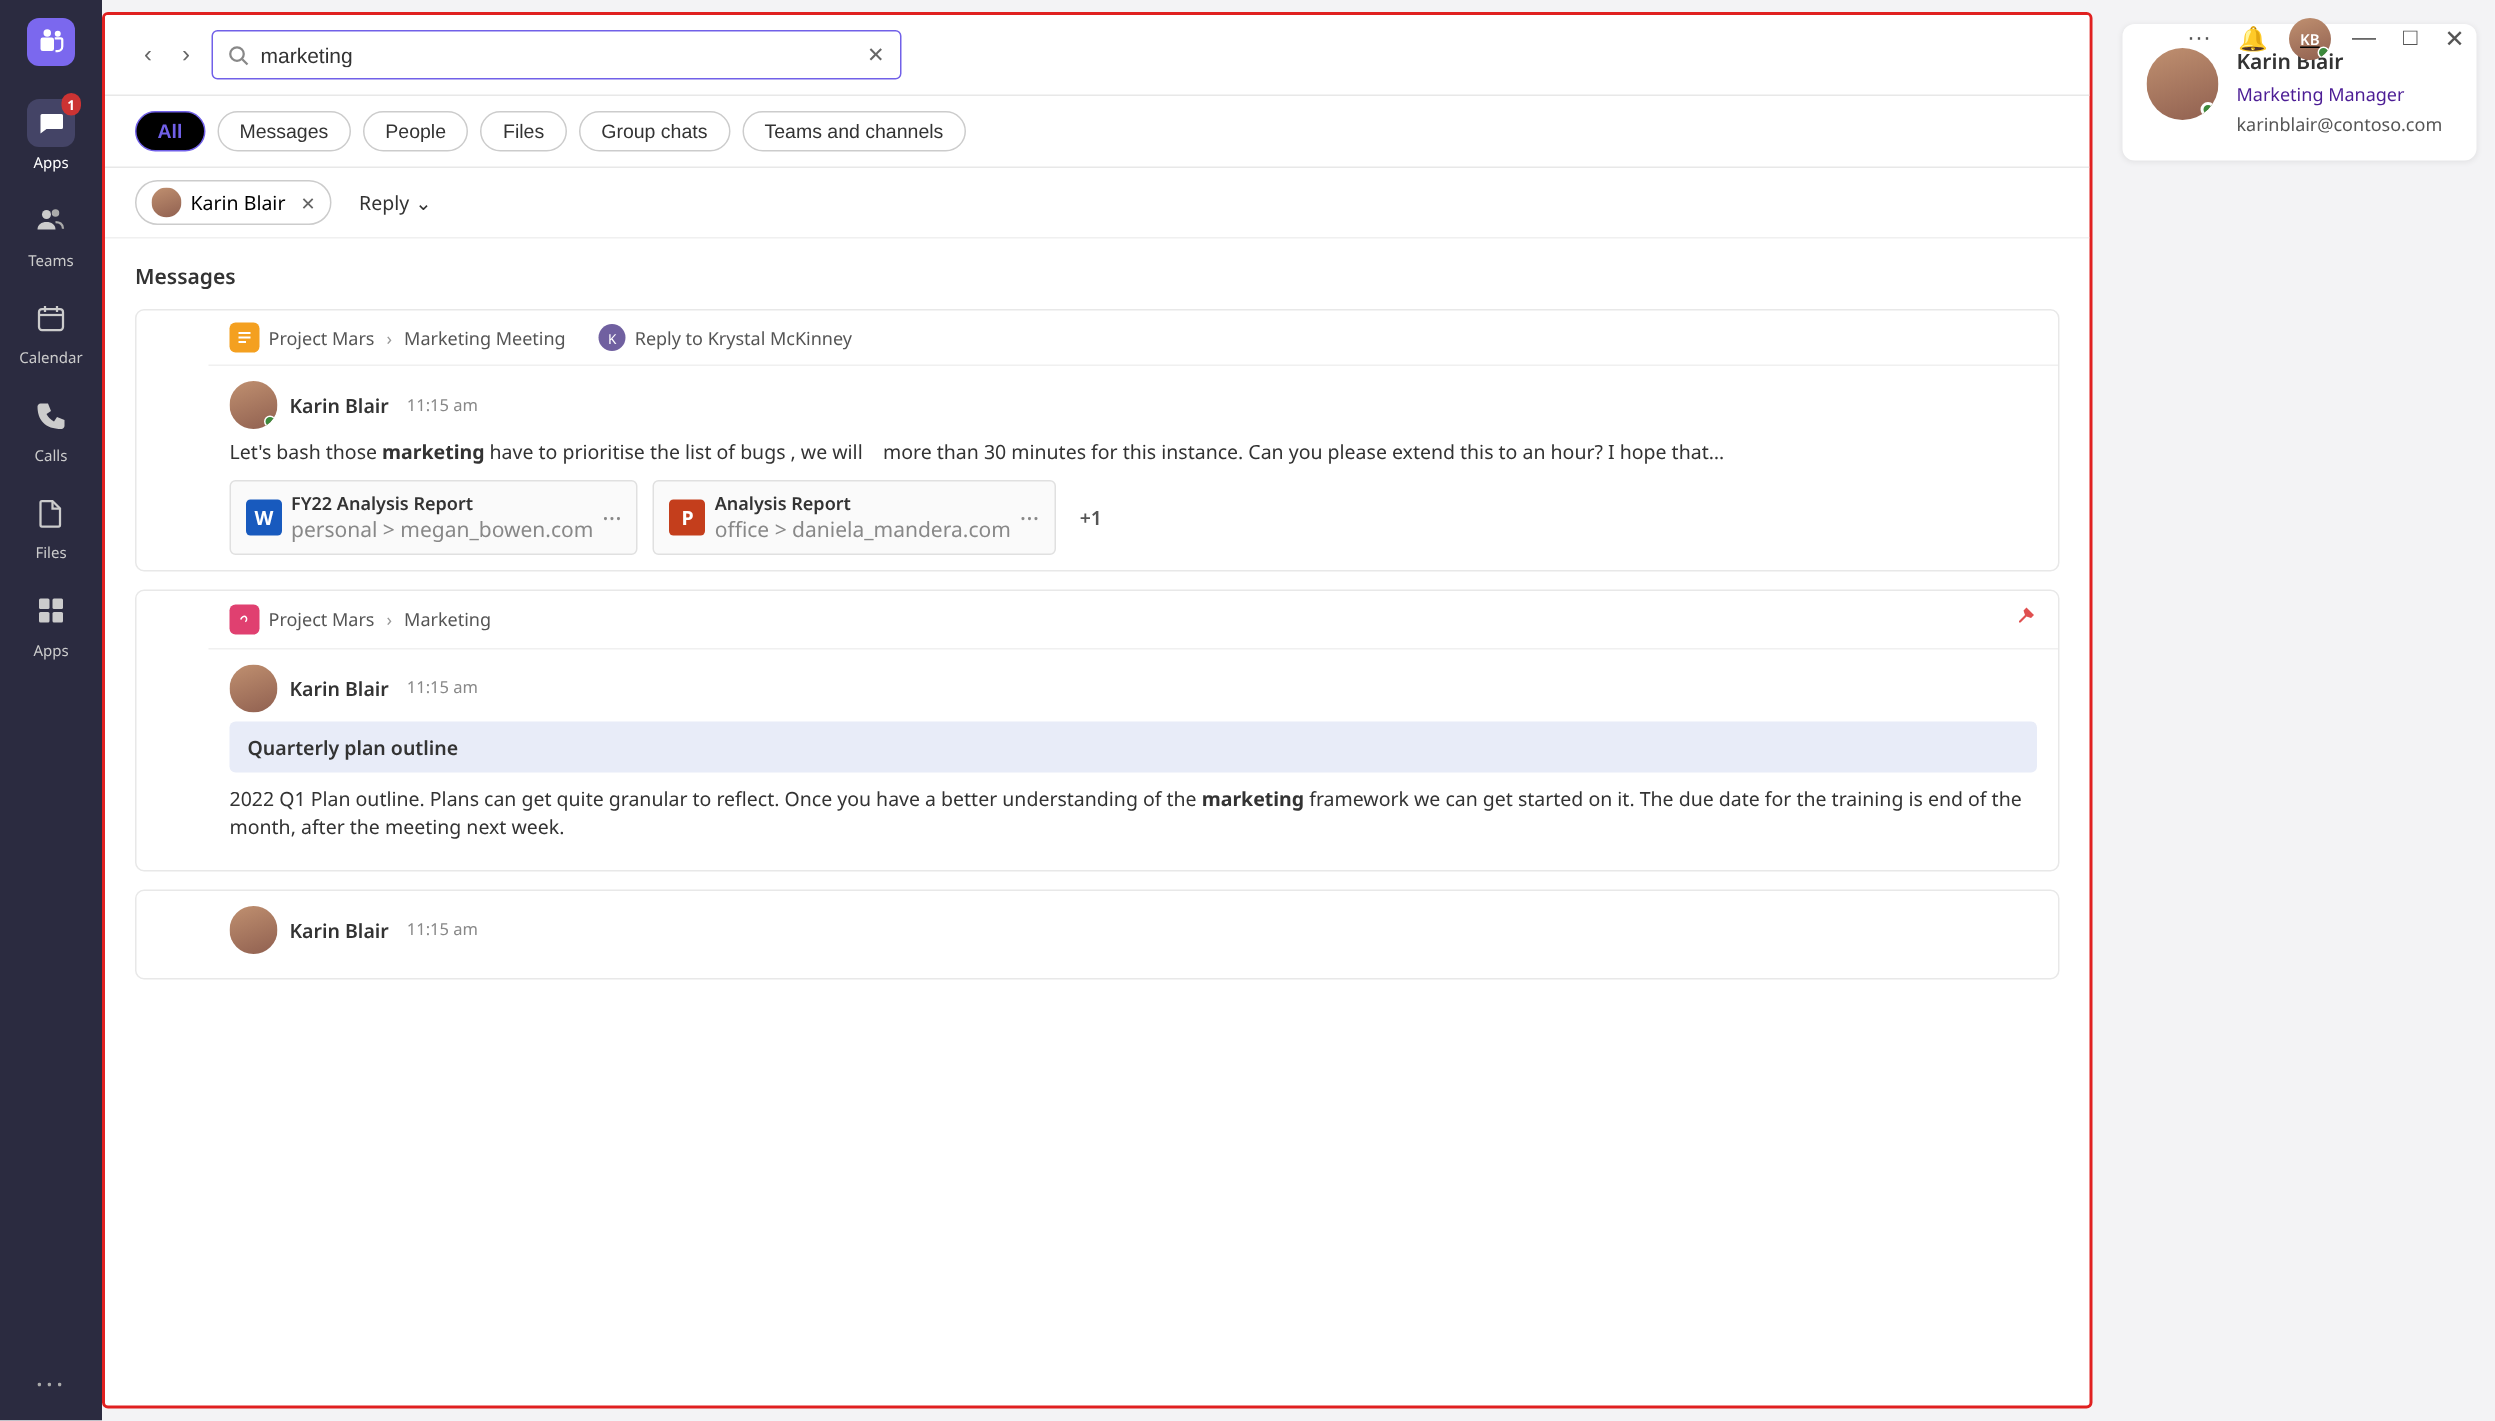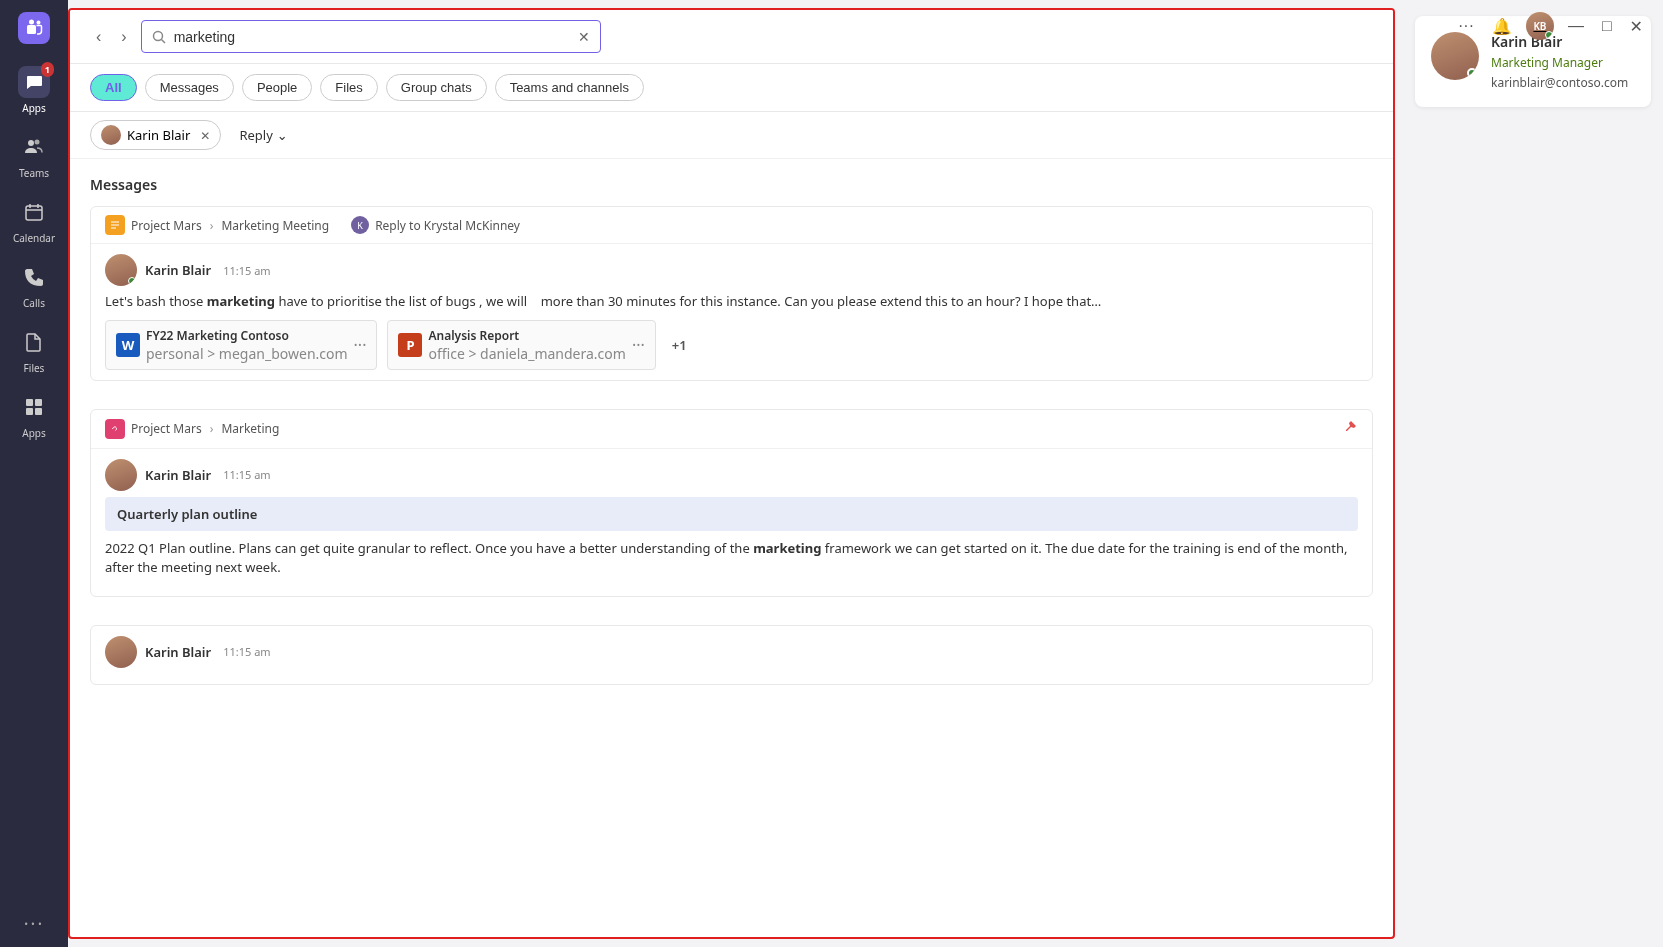--- a/index.html
+++ b/index.html
@@ -130,21 +130,21 @@
     .tab-btn {
       padding: 5px 14px;
       border-radius: 20px;
       border: 1.5px solid #ccc;
       background: #fff;
       font-size: 13px;
       cursor: pointer;
       color: #333;
     }
     .tab-btn.active {
-      background: #5eead4;
+      background: #000000;
       border-color: #7160e8;
       color: #7160e8;
       font-weight: 600;
     }
 
     
     .filter-row {
       display: flex;
       align-items: center;
       padding: 8px 20px;
@@ -177,23 +177,24 @@
     }
     .section-title {
       font-size: 14px;
       font-weight: 600;
       color: #333;
       margin-bottom: 12px;
     }
     .message-card {
       border: 1px solid #e8e8e8;
       border-radius: 6px;
-      margin-bottom: 28px;
+      margin-bottom: 12px;
       background: #fff;
       overflow: hidden;
+      padding-left: 48px;
     }
     .message-card-header {
       display: flex;
       align-items: center;
       padding: 8px 14px;
       border-bottom: 1px solid #f0f0f0;
       gap: 6px;
       font-size: 12px;
       color: #555;
     }
@@ -299,21 +300,21 @@
       overflow: hidden; display: flex; align-items: center; justify-content: center;
       background: #b0a0c8; position: relative; flex-shrink: 0;
     }
     .contact-avatar .online-dot {
       position: absolute; bottom: 2px; right: 2px;
       width: 10px; height: 10px; border-radius: 50%; background: #3c8a3c;
       border: 2px solid #fff;
     }
     .contact-info { display: flex; flex-direction: column; gap: 3px; }
     .contact-name { font-size: 14px; font-weight: 600; color: #333; }
-    .contact-title { font-size: 12px; color: #4d7c0f; }
+    .contact-title { font-size: 12px; color: #4c1d95; }
     .contact-email { font-size: 12px; color: #555; }
 
     
     .topbar-controls {
       position: absolute;
       top: 12px; right: 16px;
       display: flex; align-items: center; gap: 10px;
     }
     .ctrl-btn {
       background: none; border: none; cursor: pointer;
@@ -526,21 +527,21 @@
             <span class="sender-name">Karin Blair</span>
             <span class="msg-time">11:15 am</span>
           </div>
           <div class="msg-text">
             Let's bash those <span class="bold-keyword">marketing</span> have to prioritise the list of bugs , we will &nbsp;&nbsp; more than 30 minutes for this instance. Can you please extend this to an hour? I hope that…
           </div>
           <div class="attachments-row">
             <div class="attachment">
               <div class="attachment-icon word">W</div>
               <div class="attachment-info">
-                <span class="attachment-name">FY22 Marketing Contoso</span>
+                <span class="attachment-name">FY22 Analysis Report</span>
                 <span class="attachment-path">personal &gt; megan_bowen.com</span>
               </div>
               <span class="attachment-menu">···</span>
             </div>
             <div class="attachment">
               <div class="attachment-icon ppt">P</div>
               <div class="attachment-info">
                 <span class="attachment-name">Analysis Report</span>
                 <span class="attachment-path">office &gt; daniela_mandera.com</span>
               </div>

